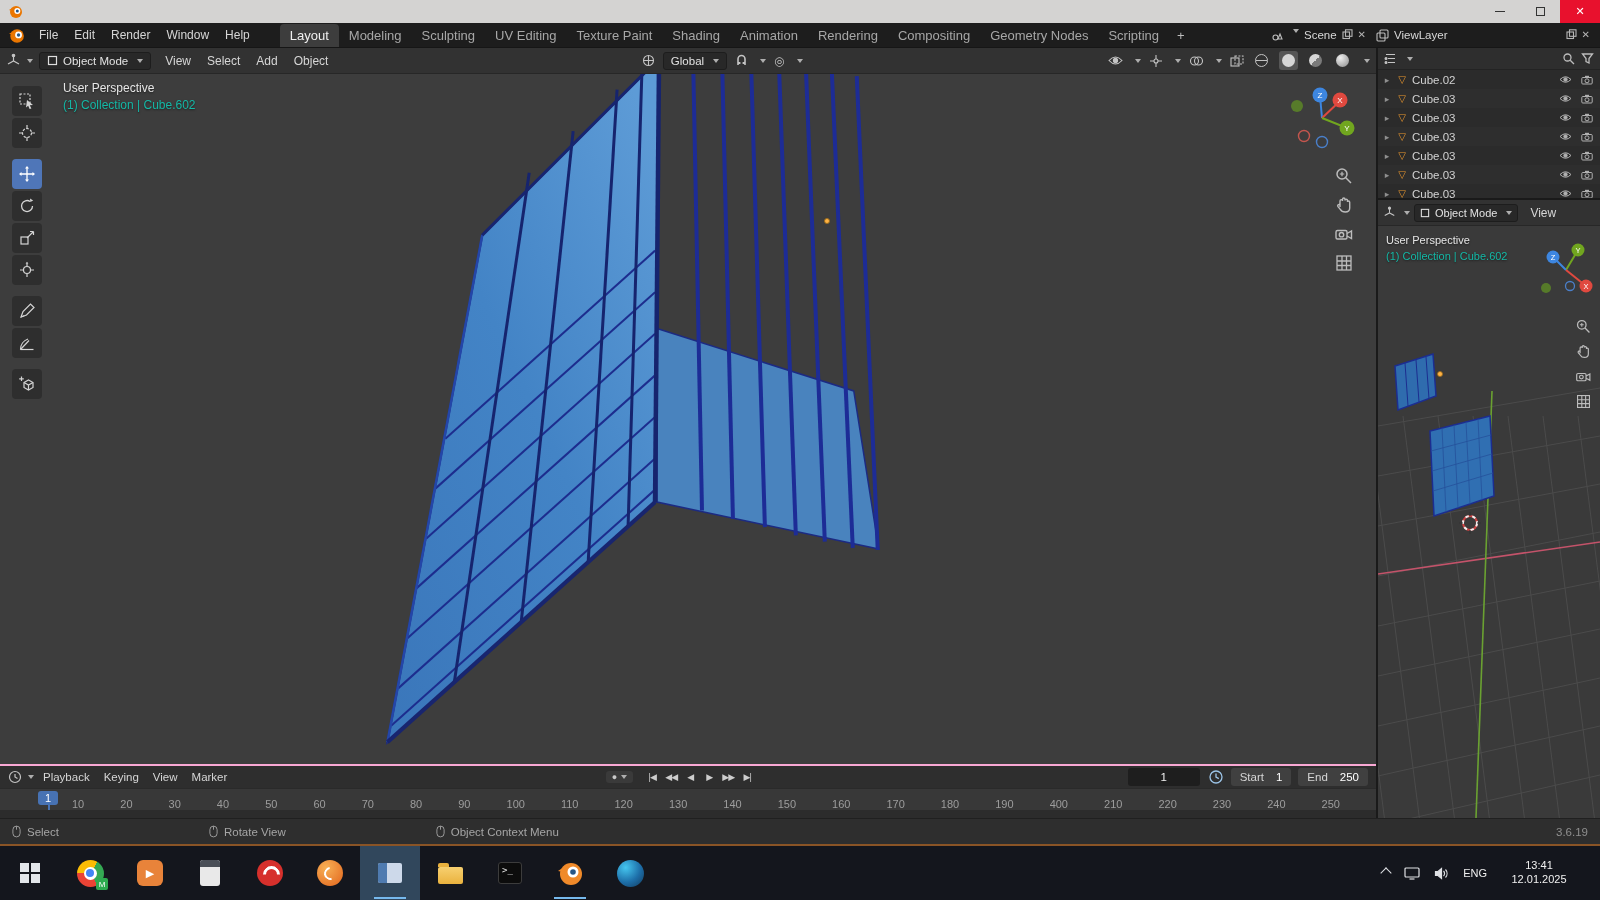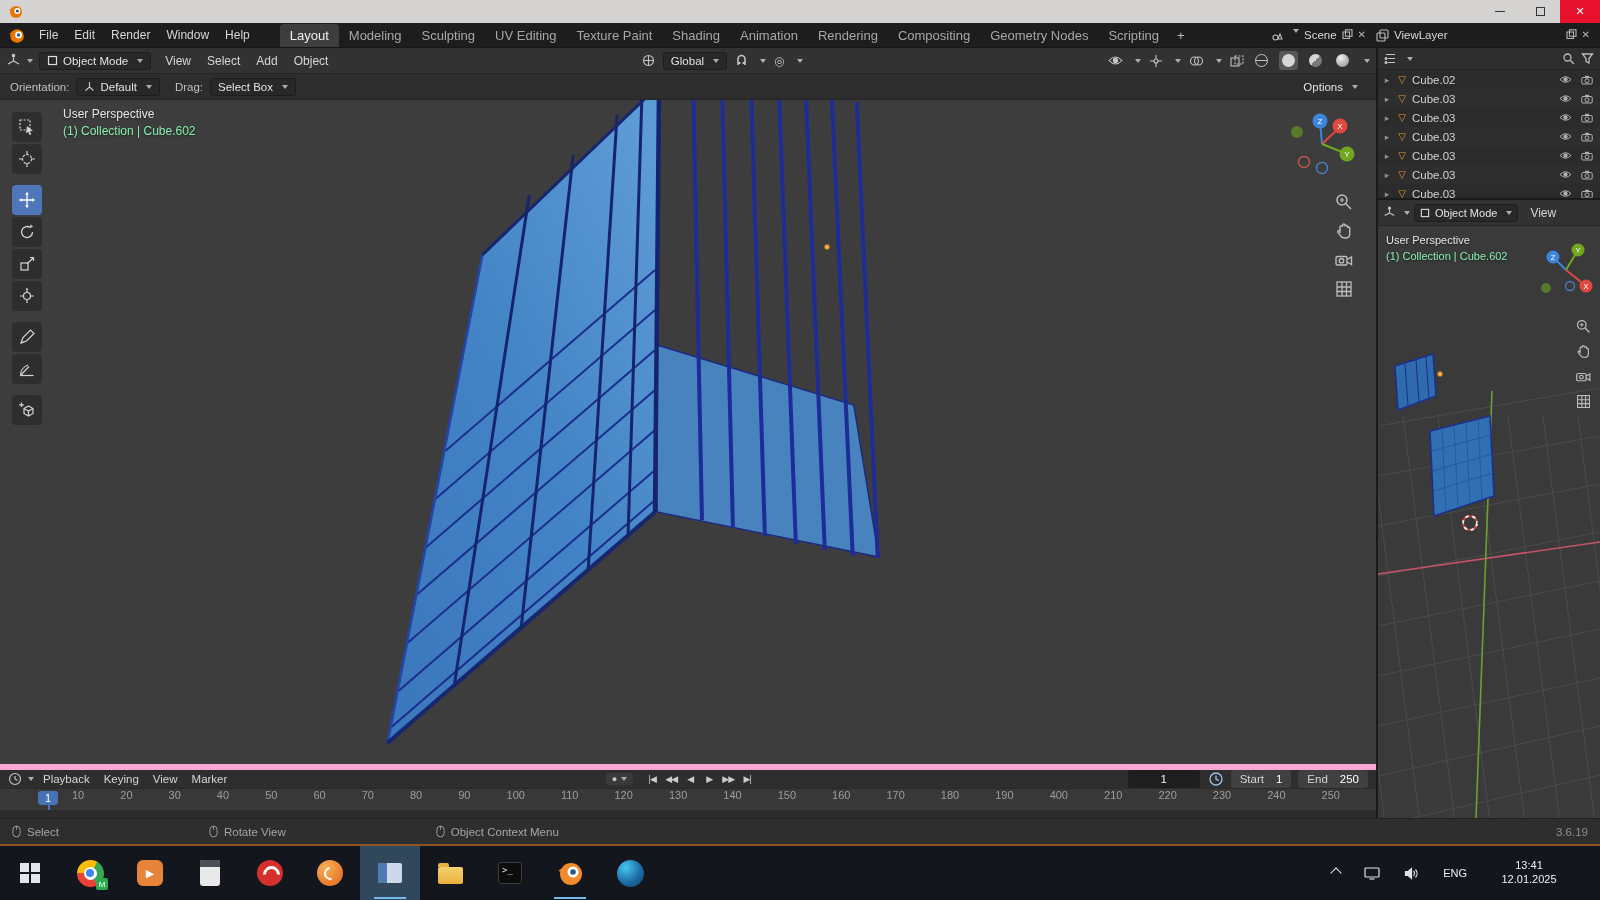--- a/index.html
+++ b/index.html
@@ -50,41 +50,41 @@
   .shade-tile{padding:3px;border-radius:3px;display:flex}
   .shade-tile.active{background:#565656}
 
   .tool-settings{height:26px;background:#2d2d2d;display:flex;align-items:center;padding:0 10px;gap:7px;flex:0 0 auto;border-bottom:1px solid #252525}
   .ts-label{color:#c0c0c0;font-size:11.5px}
 
   
   .viewport{flex:1;background:#3d3d3d;position:relative;overflow:hidden;min-height:0}
   .model-svg{position:absolute;inset:0;width:100%;height:100%}
   .vp-label1{position:absolute;left:63px;top:7px;color:#e6e6e6;font-size:12px;text-shadow:0 1px 2px rgba(0,0,0,.5)}
-  .vp-label2{position:absolute;left:63px;top:24px;color:#86efac;font-size:12px;text-shadow:0 1px 2px rgba(0,0,0,.5)}
+  .vp-label2{position:absolute;left:63px;top:24px;color:#14b8a6;font-size:12px;text-shadow:0 1px 2px rgba(0,0,0,.5)}
   .toolbar{position:absolute;left:12px;top:12px;display:flex;flex-direction:column;gap:2px}
   .tool-btn{width:30px;height:30px;background:rgba(44,44,44,.92);border-radius:4px;display:flex;align-items:center;justify-content:center}
   .tool-btn.active{background:#4f76b8}
   .tool-gap{height:7px}
   .gizmo{position:absolute;right:16px;top:6px}
   .vp-sidebtns{position:absolute;right:22px;top:92px;display:flex;flex-direction:column;gap:9px;align-items:center}
   .origin-dot{position:absolute;left:824px;top:144px;width:6px;height:6px;border-radius:50%;background:#ffb345;border:1px solid #9a6a1a}
 
   
-  .tl-header{height:24px;background:#2e2e2e;border-top:6px solid #f9a8d4;display:flex;align-items:center;padding:0 8px;gap:2px;flex:0 0 auto}
+  .tl-header{height:24px;background:#2e2e2e;border-top:2px solid #f9a8d4;display:flex;align-items:center;padding:0 8px;gap:2px;flex:0 0 auto}
   .tl-menus{display:flex}
   .tl-menus .menu-item{font-size:11.5px;padding:0 7px}
   .transport{display:flex;align-items:center;gap:1px}
   .t-btn{min-width:18px;padding:0 2px;text-align:center;color:#cdcdcd;font-size:9px;letter-spacing:-1px;background:none;border:none;font-family:inherit}
   .record-widget{display:flex;align-items:center;background:#3a3a3a;border-radius:3px;padding:1px 6px;margin-right:8px;color:#c9c9c9;font-size:9px}
   .frame-field{width:72px;height:18px;background:#1e1e1e;border-radius:3px;color:#efefef;display:flex;align-items:center;justify-content:center;font-size:11.5px;margin-right:6px}
   .range-field{height:18px;background:#404040;border-radius:3px;display:flex;align-items:center;gap:12px;padding:0 9px;font-size:11.5px;color:#d5d5d5;margin-left:5px}
   .range-field b{font-weight:normal;color:#fff}
   .ruler{height:22px;background:#383838;position:relative;flex:0 0 auto;border-top:1px solid #2a2a2a}
-  .ticks{position:absolute;left:72px;right:36px;top:0;bottom:0;display:flex;justify-content:space-between;align-items:flex-start}
+  .ticks{position:absolute;left:72px;right:36px;top:0;bottom:0;display:flex;justify-content:space-between;align-items:flex-end}
   .tick{color:#9d9d9d;font-size:11px}
   .playhead{position:absolute;left:38px;top:2px;background:#4772b3;border-radius:3px;padding:1px 7px;color:#fff;font-size:11px}
   .playhead::after{content:"";position:absolute;left:50%;top:100%;width:2px;height:5px;background:#4772b3}
   .tl-scroll{height:8px;background:#2c2c2c;flex:0 0 auto}
 
   
   .outliner{height:152px;background:#2b2b2b;border-bottom:2px solid #1a1a1a;display:flex;flex-direction:column;overflow:hidden}
   .ol-header{height:22px;background:#2e2e2e;display:flex;align-items:center;padding:0 6px;gap:6px;flex:0 0 auto;border-bottom:1px solid #232323}
   .ol-rows{flex:1;overflow:hidden}
   .ol-row{height:19px;display:flex;align-items:center;padding:0 4px;gap:4px}
@@ -126,21 +126,21 @@
   .redapp{width:26px;height:26px;border-radius:50%;background:#d6302c;position:relative}
   .redapp::after{content:"";position:absolute;left:6px;top:6px;width:11px;height:11px;border:3px solid #fff;border-left-color:transparent;border-bottom-color:transparent;border-radius:50%;transform:rotate(-45deg)}
   .orangeapp{width:26px;height:26px;border-radius:50%;background:radial-gradient(circle at 35% 30%,#f7b055,#e2641c);position:relative}
   .orangeapp::after{content:"";position:absolute;left:7px;top:7px;width:9px;height:9px;border:2.5px solid #fff;border-right-color:transparent;border-top-color:transparent;border-radius:50%;transform:rotate(35deg)}
   .appwin{width:24px;height:20px;background:#cdd9ea;border-radius:2px;position:relative}
   .appwin::before{content:"";position:absolute;left:0;top:0;bottom:0;width:9px;background:#4f7bb0;border-radius:2px 0 0 2px}
   .folder{width:25px;height:17px;background:linear-gradient(#f7d070,#eab23e);border-radius:2px;position:relative;margin-top:4px}
   .folder::before{content:"";position:absolute;top:-4px;left:0;width:11px;height:4px;background:#eab23e;border-radius:2px 2px 0 0}
   .cmd{width:24px;height:22px;background:#0c0c0c;border:1px solid #3c3c3c;border-radius:3px;color:#e6e6e6;font-family:"DejaVu Sans Mono",monospace;font-size:9px;display:flex;align-items:flex-start;justify-content:flex-start;padding:2px 3px}
   .edge{width:27px;height:27px;border-radius:50%;background:radial-gradient(circle at 32% 28%,#45c6ef,#1d6ea8 55%,#123a5c)}
-  .tray{margin-left:auto;display:flex;align-items:center;gap:24px;padding-right:4px;color:#e8e8e8}
+  .tray{margin-left:auto;display:flex;align-items:center;gap:14px;padding-right:4px;color:#e8e8e8}
   .chev-up{width:8px;height:8px;border-left:1.6px solid #dfe1e5;border-top:1.6px solid #dfe1e5;transform:rotate(45deg);display:inline-block}
   .tray-text{font-size:11px;color:#f0f0f0}
   .datetime{font-size:11px;color:#f0f0f0;text-align:center;line-height:1.25;width:76px}
   .show-desktop{width:5px;height:100%;border-left:1px solid #4a4a4a}
 
   svg text{font-family:"Liberation Sans","DejaVu Sans",sans-serif}
 </style>
 </head>
 <body>
 
@@ -323,42 +323,20 @@
           <span class="shade-tile">
               <span class="sphere material"></span>
             </span>
           <span class="shade-tile">
               <span class="sphere rendered"></span>
             </span>
           <span class="chev"></span>
         </div>
       </div>
 
-      <div class="tool-settings">
-        <span class="ts-label">Orientation:</span>
-        <div class="widget">
-          <span class="mini-ic">
-            <svg width="11" height="11" viewBox="0 0 11 11" fill="none" stroke="#c9c9c9" stroke-width="1.1">
-                <path d="M5.5 1 V6 L1.5 9.5 M5.5 6 L9.5 9.5"></path>
-              </svg>
-          </span>
-          <span>Default</span>
-            <span class="chev"></span>
-        </div>
-        <span class="ts-label" style="margin-left:8px">Drag:</span>
-        <div class="widget">
-          <span>Select Box</span>
-            <span class="chev"></span>
-        </div>
-        <div class="spacer"></div>
-        <div class="widget" style="background:transparent;border-color:transparent">
-          <span>Options</span>
-            <span class="chev"></span>
-        </div>
-      </div>
 
       <div class="viewport">
         <svg class="model-svg" viewBox="0 0 1378 664" preserveAspectRatio="none">
           <defs>
             <linearGradient id="gL" x1="0" y1="1" x2="0.85" y2="0">
               <stop offset="0" stop-color="#3a76ba"></stop>
                 <stop offset="0.55" stop-color="#4384c6"></stop>
                 <stop offset="1" stop-color="#5d9bd6"></stop>
             </linearGradient>
           </defs>

